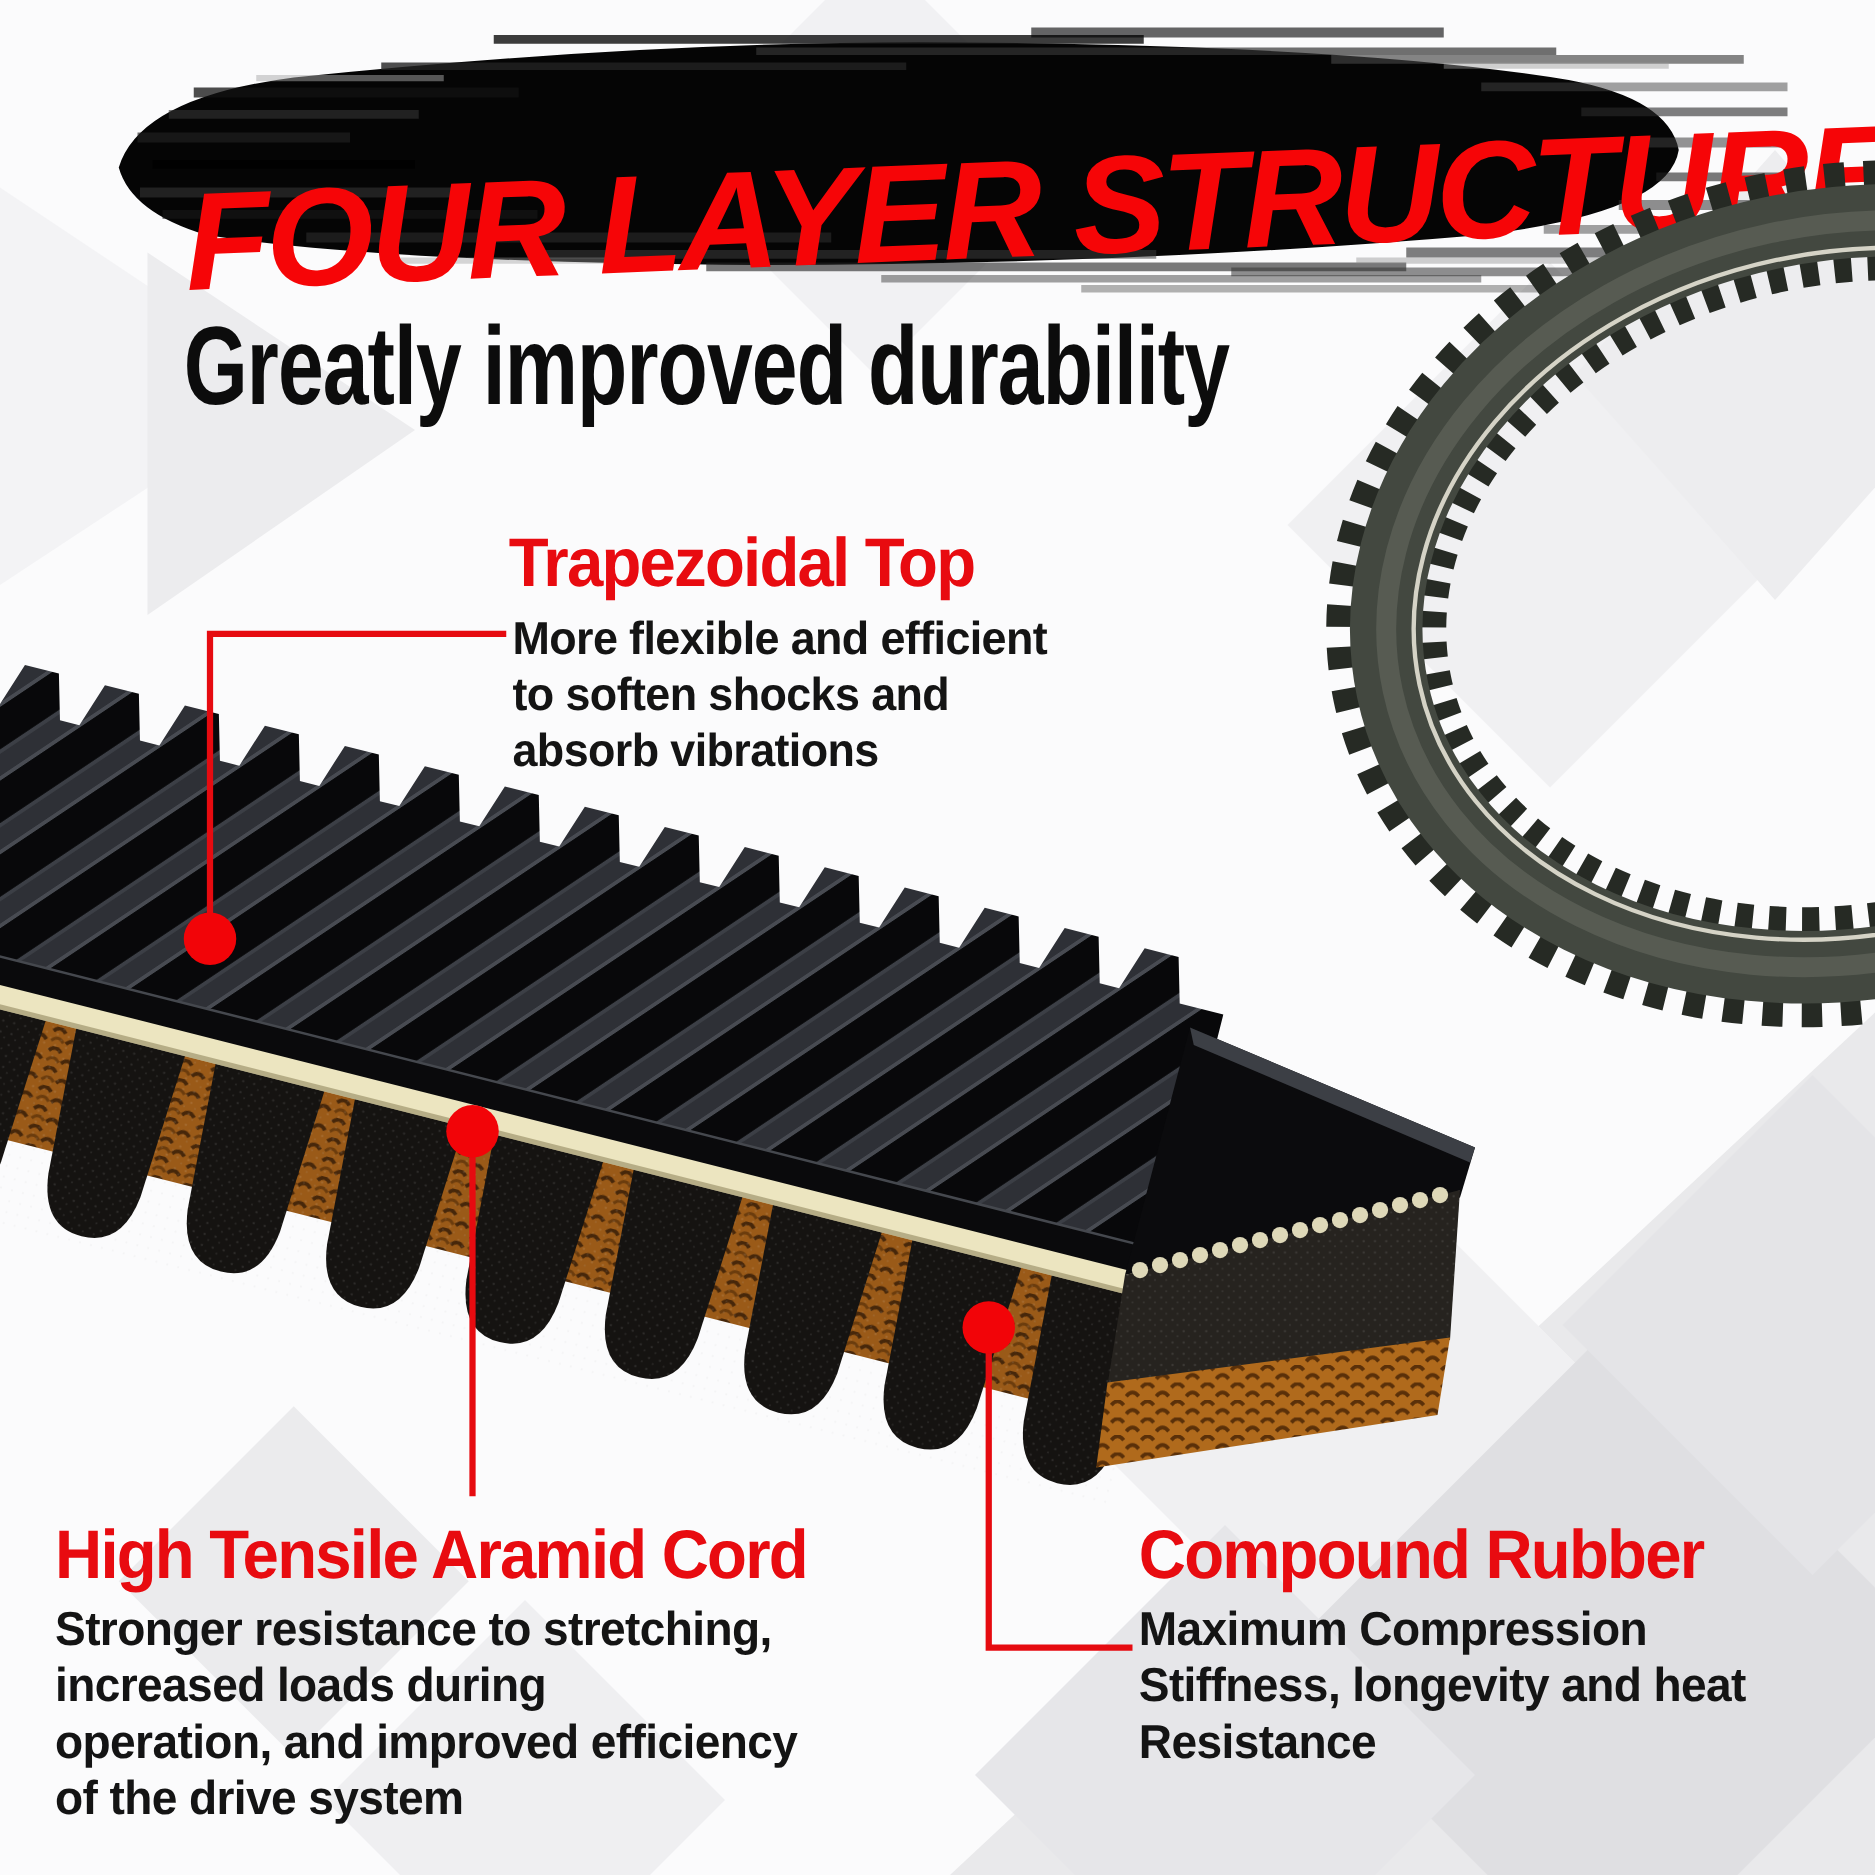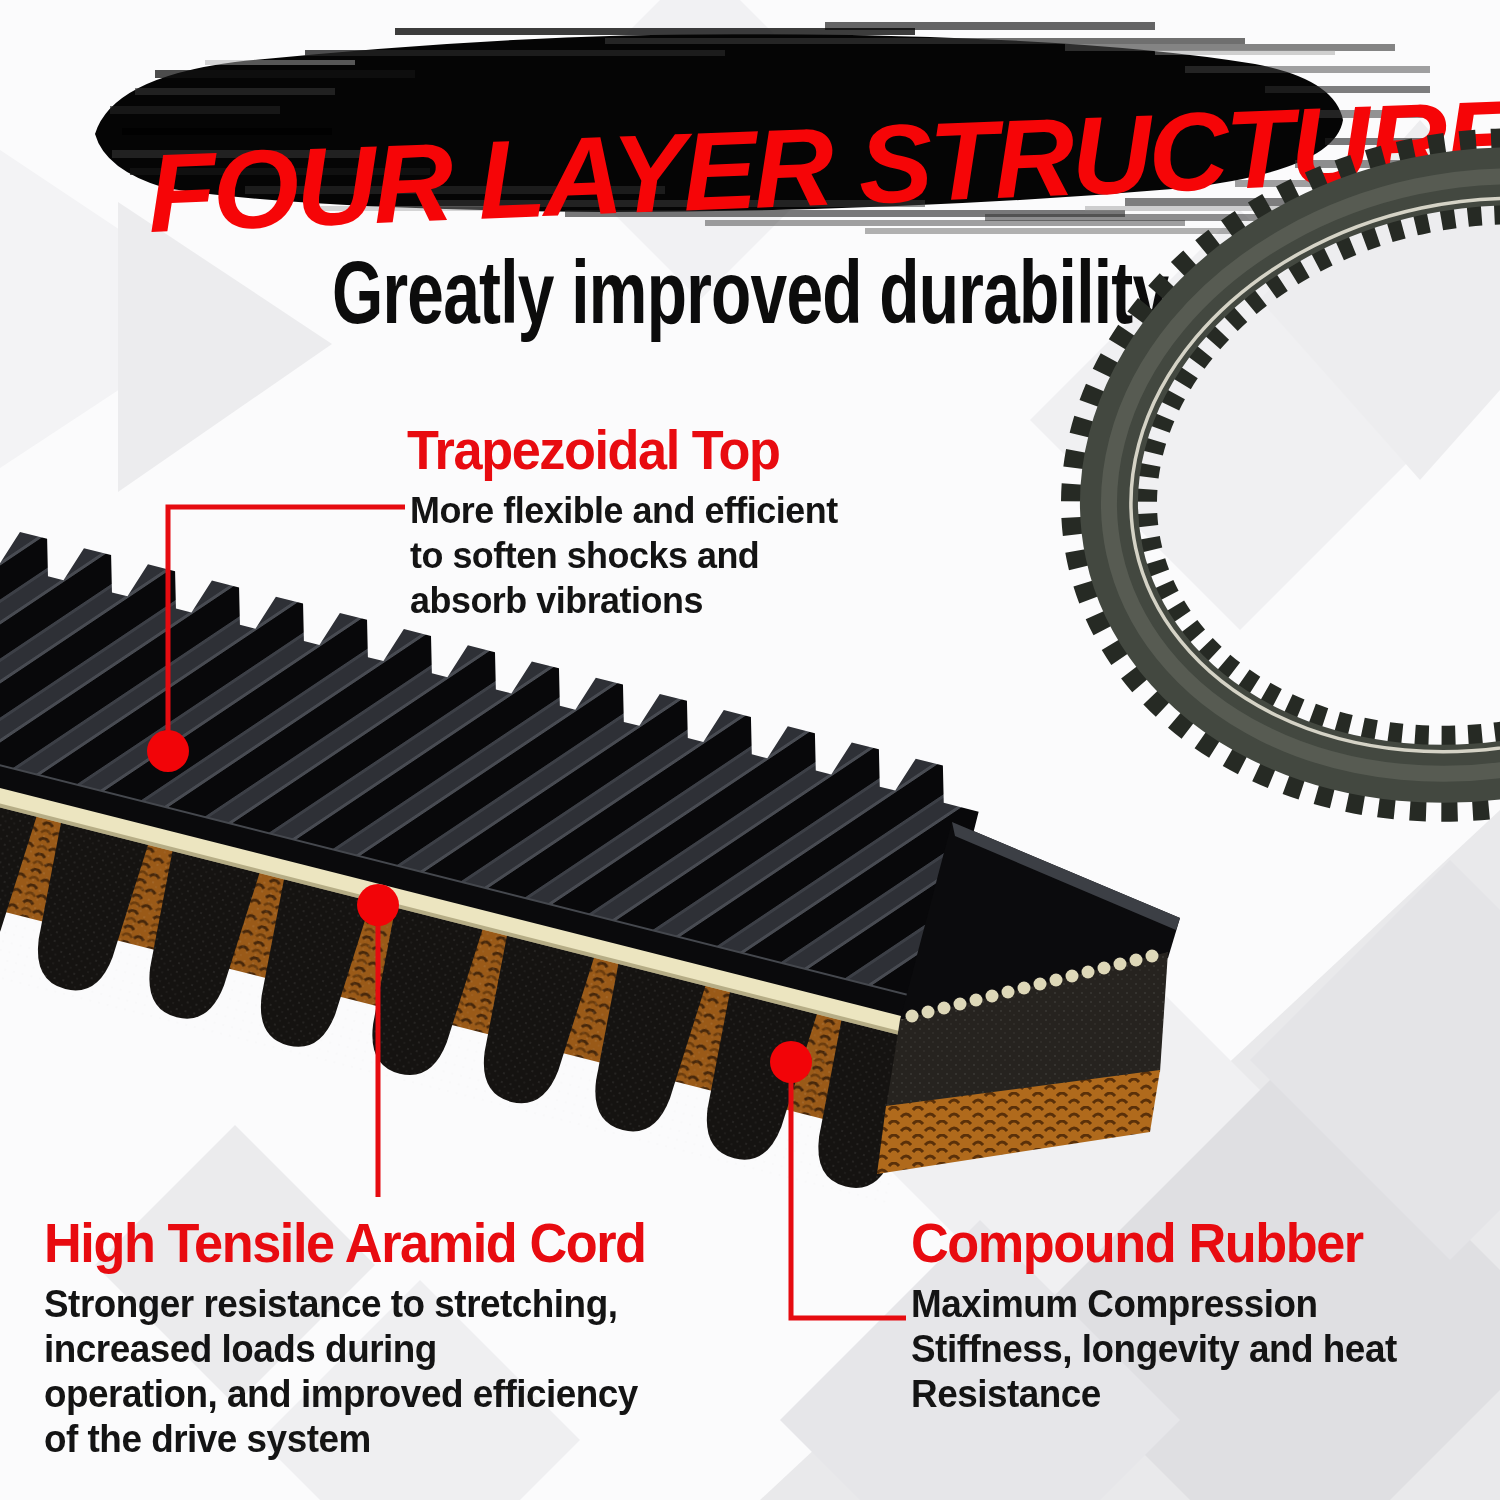--- a/index.html
+++ b/index.html
@@ -6,21 +6,21 @@
   #stage{position:relative;width:1500px;height:1500px;overflow:hidden;
          background:#fbfbfc;font-family:"Liberation Sans","DejaVu Sans",sans-serif;}
   #stage svg{display:block;}
   .abs{position:absolute;}
   
   #title-wrap{left:70px;top:12px;width:1360px;height:225px;}
   #page-title{position:absolute;left:78px;top:44px;
     font-size:111px;font-weight:bold;font-style:italic;letter-spacing:-3px;
     color:#f60507;white-space:nowrap;
     transform:rotate(-2.3deg);transform-origin:left center;}
-  #subtitle{left:0;right:0;top:241px;text-align:center;}
+  #subtitle{left:0;right:0;top:241px;}
   #subtitle span{display:inline-block;font-size:89px;font-weight:bold;color:#0c0c0c;
     letter-spacing:-1px;transform:scaleX(0.74);transform-origin:center;white-space:nowrap;}
   
   .co-head{position:absolute;font-weight:bold;color:#e80b10;font-size:55px;
     letter-spacing:-1.5px;white-space:nowrap;transform:scaleX(.95);transform-origin:left top;}
   .co-body{position:absolute;font-weight:bold;color:#141414;font-size:37px;
     line-height:45px;letter-spacing:-0.5px;white-space:nowrap;transform:scaleX(.97);transform-origin:left top;}
   #trap-head{left:407px;top:418px;}
   #trap-body{left:410px;top:488px;}
   #aramid-head{left:44px;top:1211px;}

